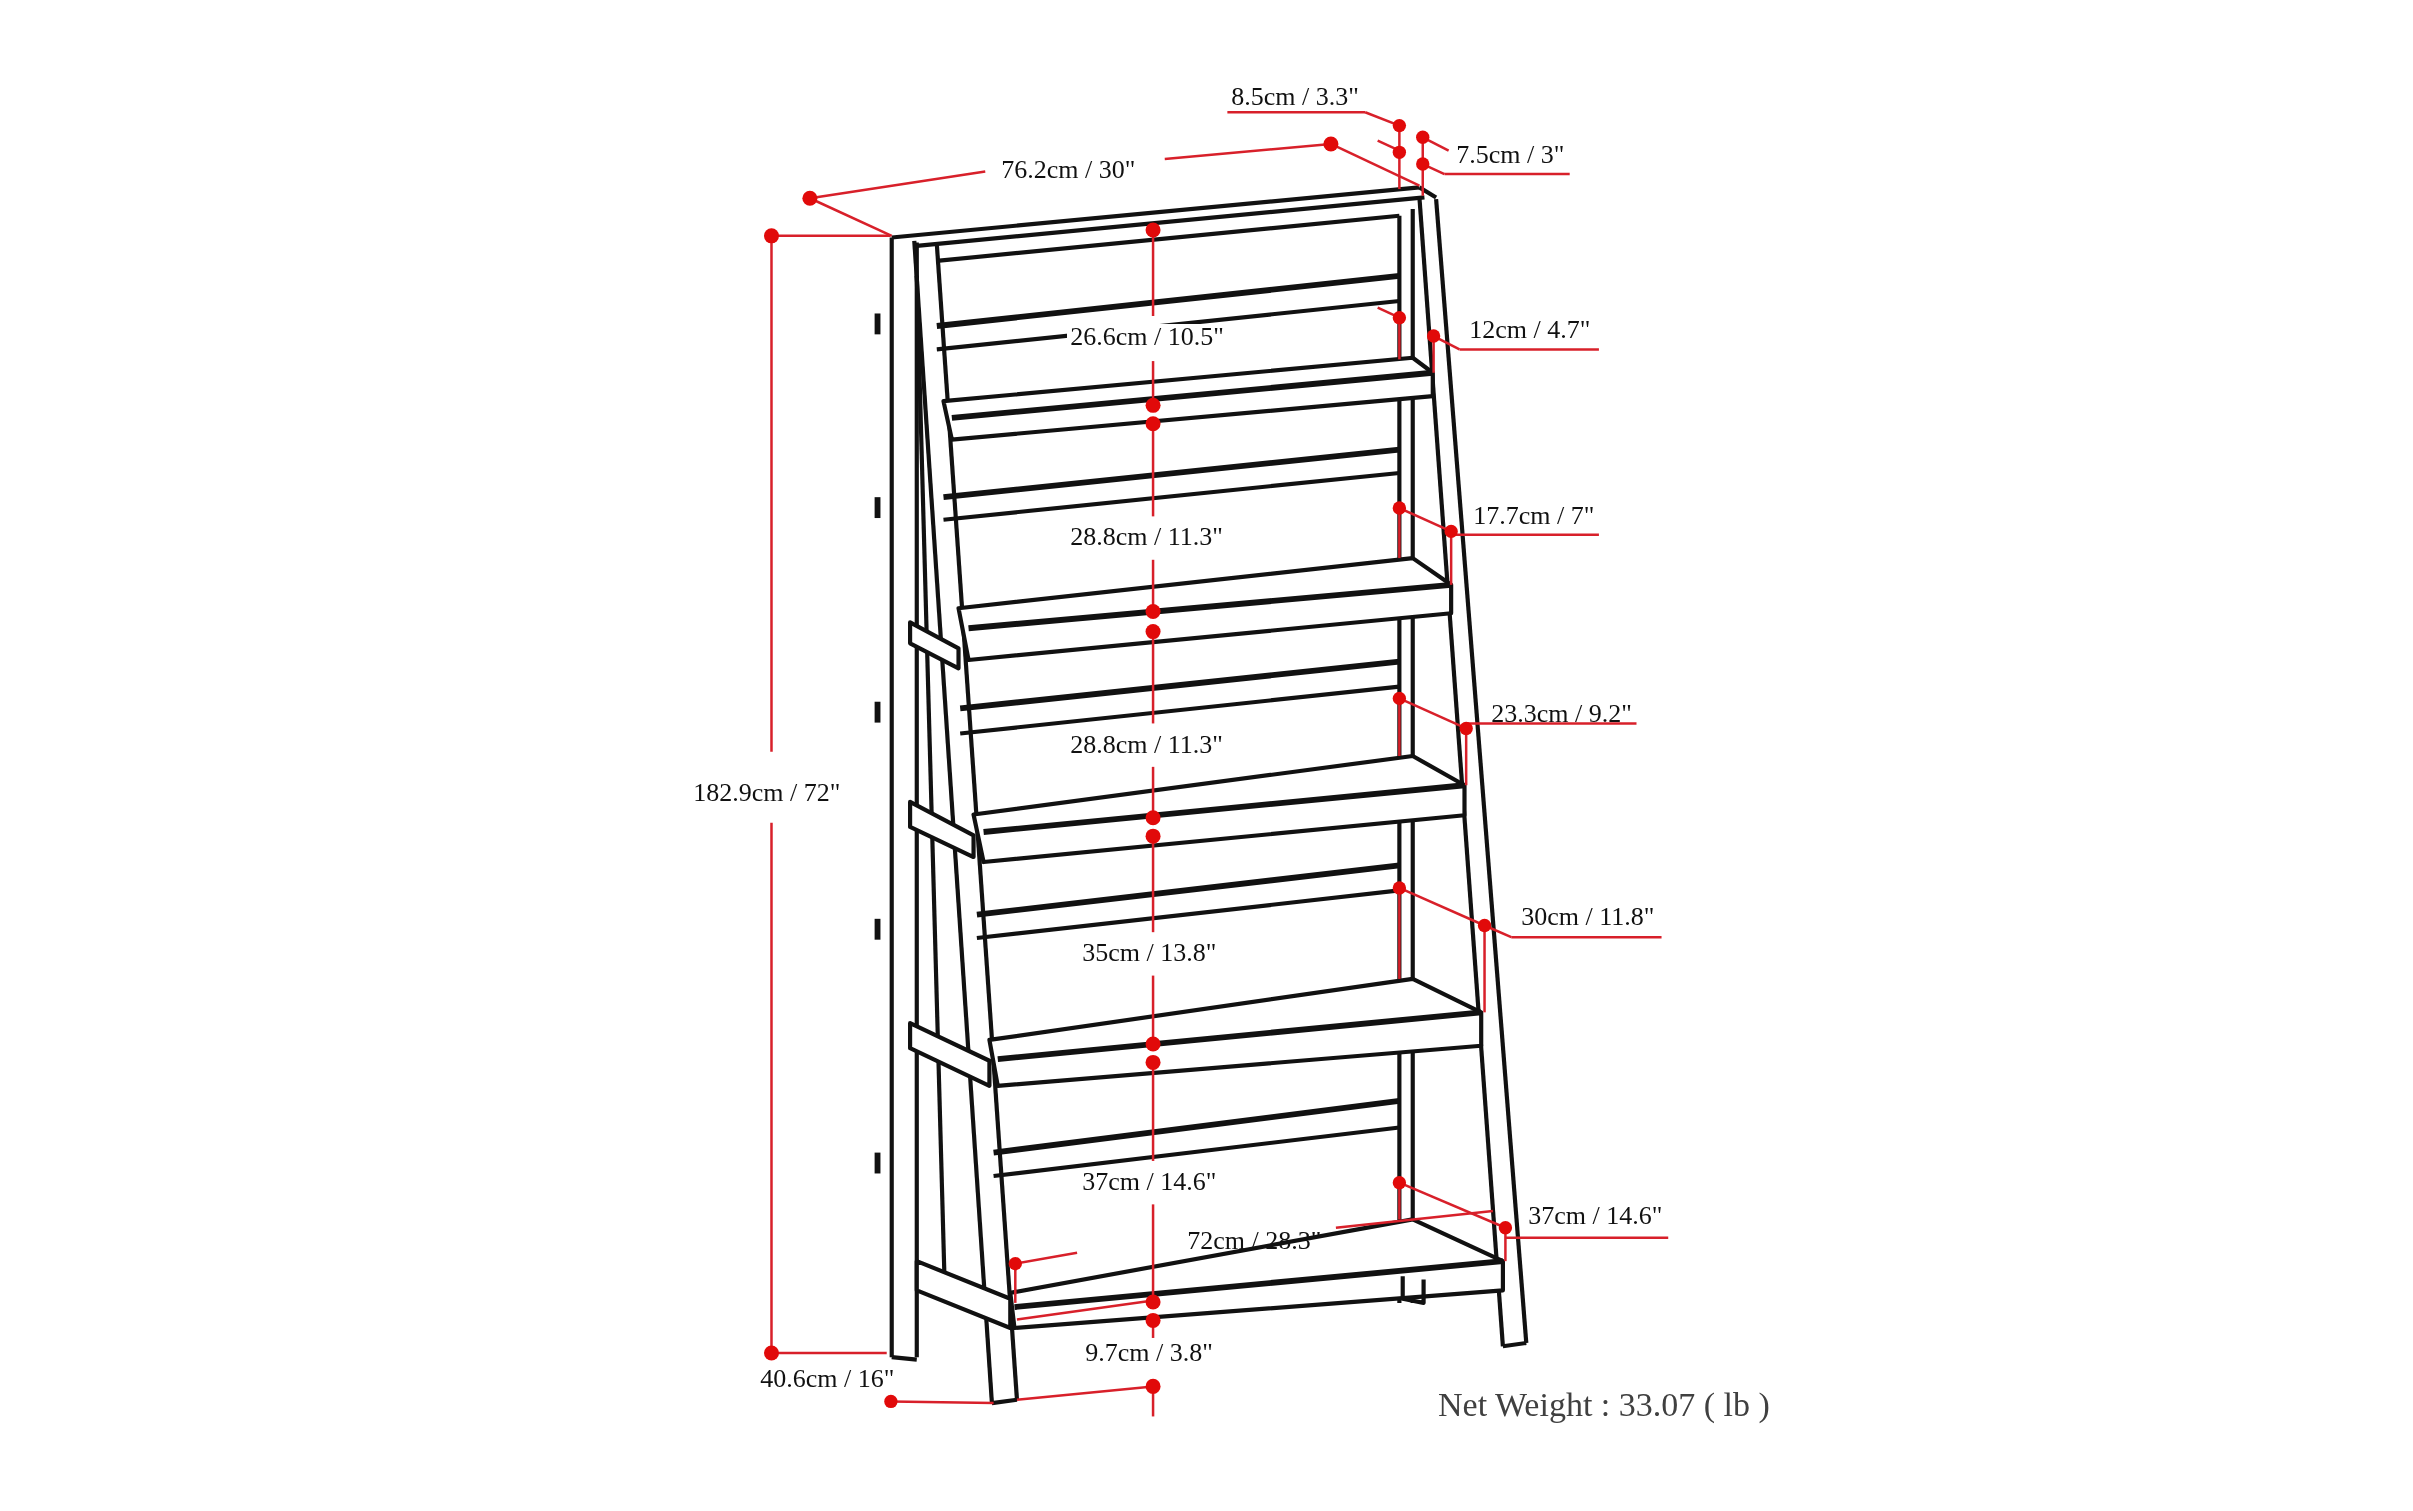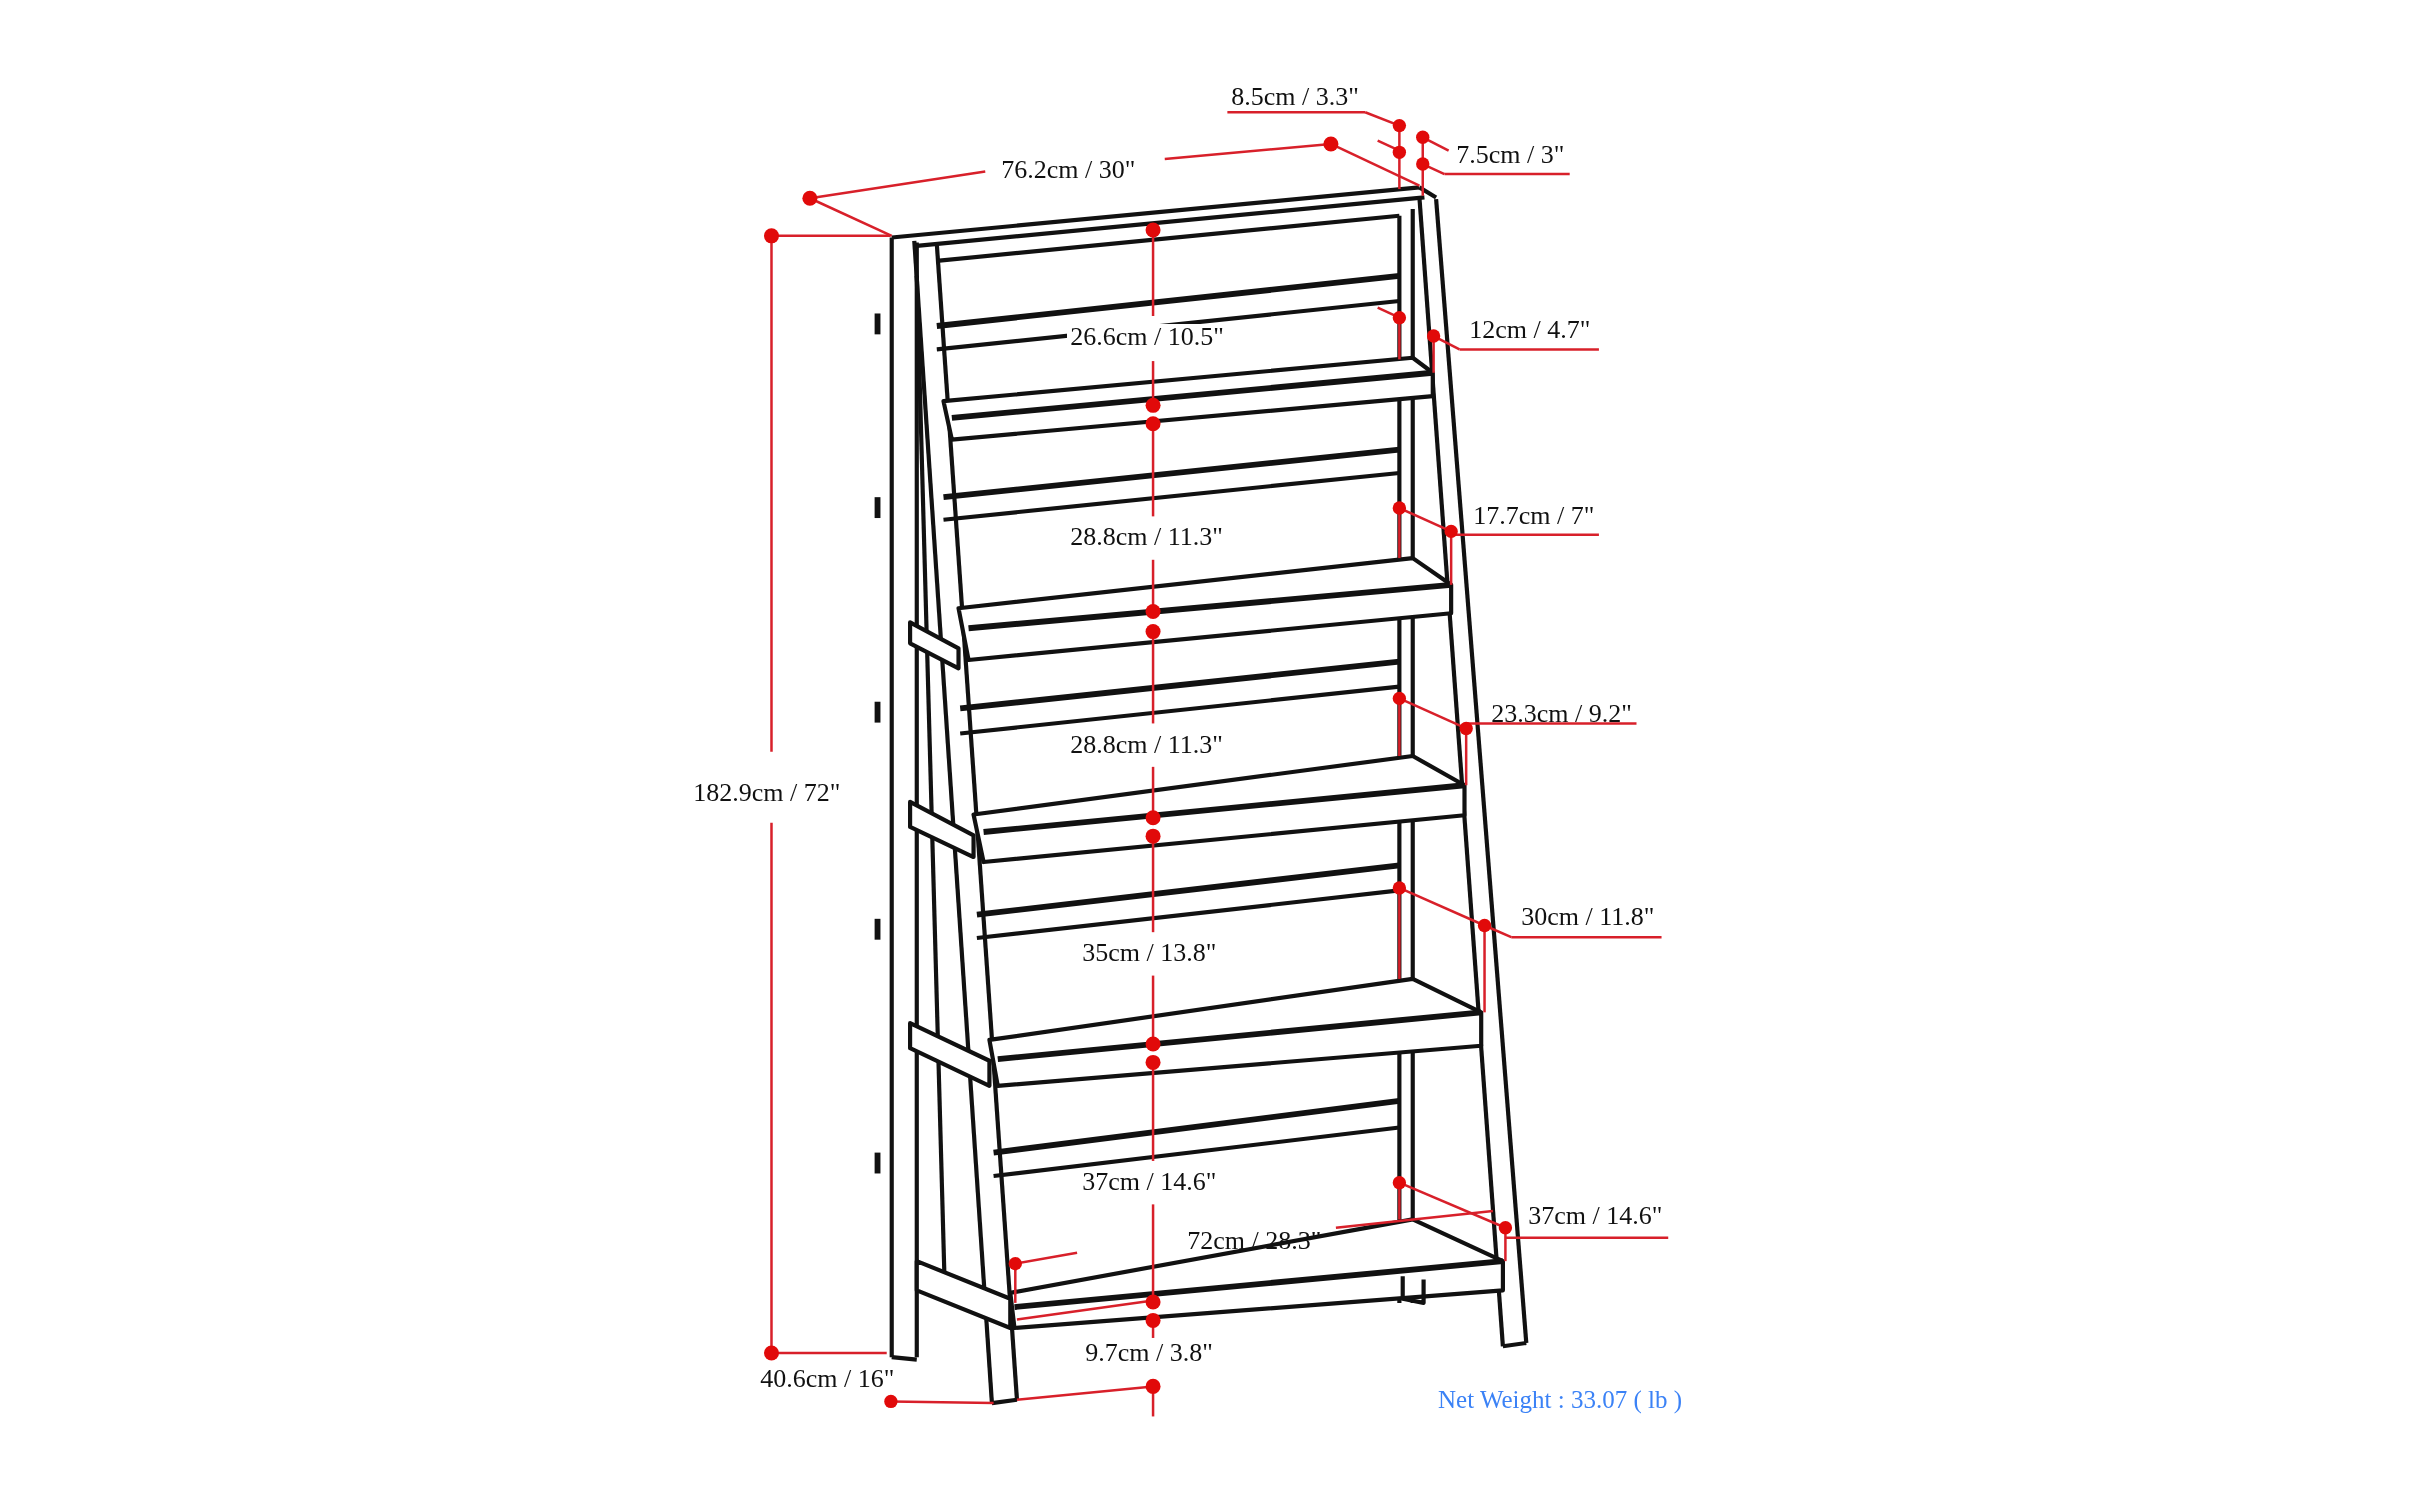--- a/index.html
+++ b/index.html
@@ -1,20 +1,20 @@
 <!DOCTYPE html>
 <html style="font-size:13.4px"><head>
 <meta charset="utf-8">
 <style>
   html, body { margin:0; padding:0; background:#ffffff; }
   body { width:2413px; height:1512px; position:relative; overflow:hidden; font-family:"Liberation Serif", "DejaVu Serif", serif; }
   #drawing { position:absolute; left:0; top:0; width:2413px; height:1512px; }
   .lbl { position:absolute; font-family:"Liberation Serif", "DejaVu Serif", serif; font-size:26px; color:#111; white-space:nowrap; line-height:1; background:#ffffff; padding:0 3.3px; }
   .lbl.clear { background:transparent; }
-  .weight { position:absolute; font-family:"Liberation Serif", "DejaVu Serif", serif; font-size:25px; color:#3b82f6; white-space:nowrap; }
+  .weight { position:absolute; font-family:"Liberation Serif", "DejaVu Serif", serif; font-size:34px; color:#404040; white-space:nowrap; }
 </style>
 </head>
 <body>
 
 <svg id="drawing" viewBox="0 0 2890 1810" xmlns="http://www.w3.org/2000/svg">
 
   <g stroke="#111" stroke-width="5" fill="none" stroke-linejoin="round">
 
     <line x1="1068" y1="284" x2="1068" y2="1625"></line>
     <line x1="1098" y1="290" x2="1098" y2="1625"></line>

